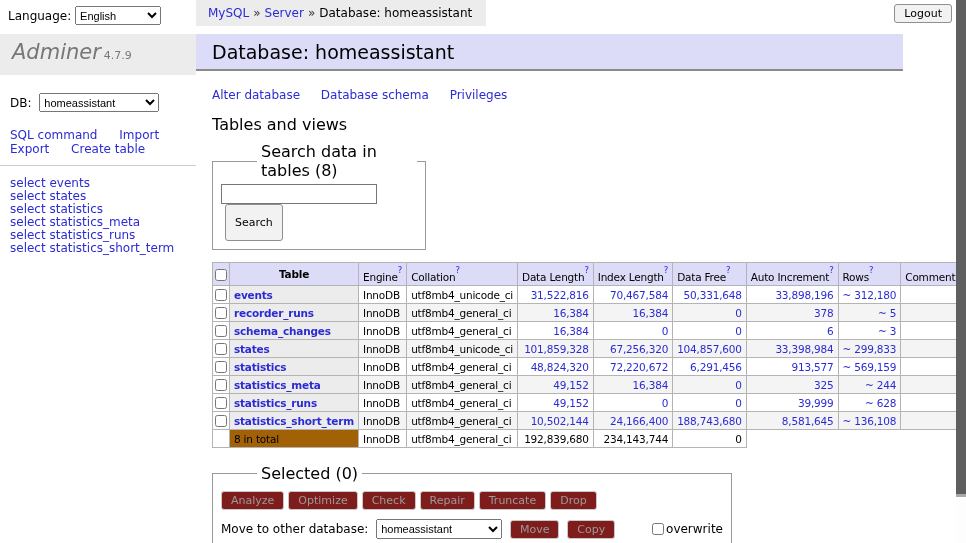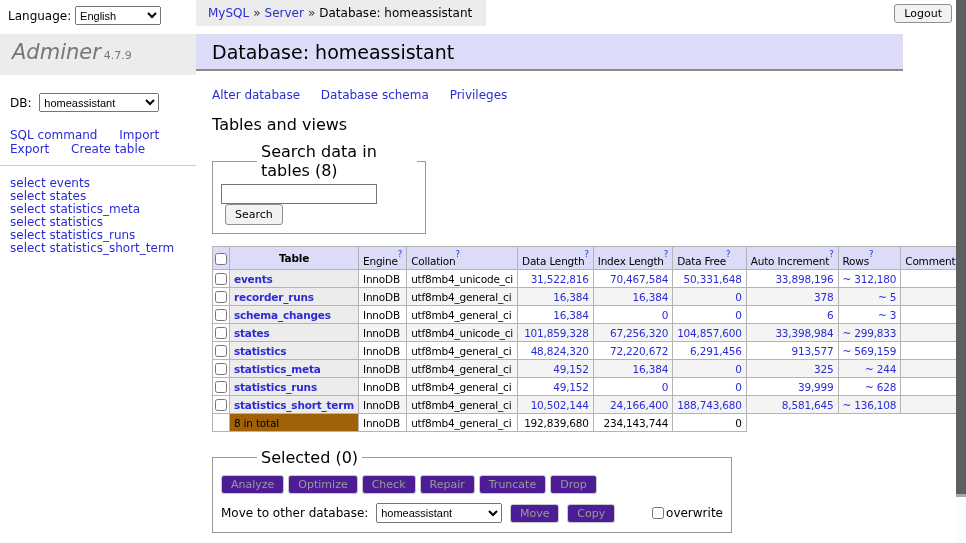--- a/index.html
+++ b/index.html
@@ -37,22 +37,22 @@
   .nav-links{margin:17px 0 0 16px;}
   .nav-links a{margin-right:17px;}
   h3.sec{font-size:16px;font-weight:normal;margin:14px 0 0 16px;line-height:18px;}
 
   fieldset{border:1px solid #999;margin:0;padding:4px 8px 8px 8px;}
   fieldset legend{font-size:16px;padding:0 4px;margin-left:36px;}
   .search-fs{margin:8px 0 0 16px;width:196px;}
   .search-fs input[type=text]{width:150px;height:16px;border:1px solid #767676;font-size:11px;}
   .btn{background:#f2f2f2;border:1px solid #8f8f8f;border-radius:3px;font-size:11px;
     padding:2px 9px;font-family:inherit;color:#000;cursor:pointer;}
-  .btn:disabled{color:#9a9a9a;border-color:#c9c9c9;background:#4c1d95;cursor:default;}
-  .search-fs .btn{margin-left:4px;vertical-align:top;height:21px;}
+  .btn:disabled{color:#9a9a9a;border-color:#c9c9c9;background:#7f1d1d;cursor:default;}
+  .search-fs .btn{margin-left:4px;vertical-align:top;height:37px;}
 
   table.data{border-collapse:collapse;margin:12px 0 0 16px;font-size:10.5px;table-layout:fixed;letter-spacing:-0.2px;}
   table.data th,table.data td{border:1px solid #b4b4b4;padding:2px 4px;height:13px;
     white-space:nowrap;overflow:hidden;text-align:left;font-weight:normal;}
   table.data thead td,table.data thead th{background:var(--accent-header,#dcdcf8);}
   table.data thead th.col-table{font-weight:bold;text-align:center;}
   table.data sup a{font-size:8.5px;vertical-align:super;}
   table.data tbody th.rowname{background:#ececec;}
   table.data tbody tr:nth-child(even) td:not(.chk){background:var(--row-alt,#f4f4f4);}
   table.data td.chk,table.data thead td.chk{text-align:center;padding:1px 2px;}
@@ -103,22 +103,22 @@
     <a class="lnk">SQL command</a>
     <a class="lnk">Import</a>
     <br>
     <a class="lnk">Export</a>
     <a class="lnk">Create table</a>
   </p>
   <hr>
   <ul class="table-list">
       <li><a class="lnk">select</a> <a class="lnk">events</a></li>
       <li><a class="lnk">select</a> <a class="lnk">states</a></li>
+      <li><a class="lnk">select</a> <a class="lnk">statistics</a></li>
       <li><a class="lnk">select</a> <a class="lnk">statistics_meta</a></li>
-      <li><a class="lnk">select</a> <a class="lnk">statistics</a></li>
       <li><a class="lnk">select</a> <a class="lnk">statistics_runs</a></li>
       <li><a class="lnk">select</a> <a class="lnk">statistics_short_term</a></li>
     </ul>
 </div>
 
 <div class="main">
   <div class="topbar">
     <span id="breadcrumb"><a class="lnk">MySQL</a><span class="sep">»</span><a class="lnk">Server</a><span class="sep">»</span><span>Database: homeassistant</span></span>
   </div>
 

